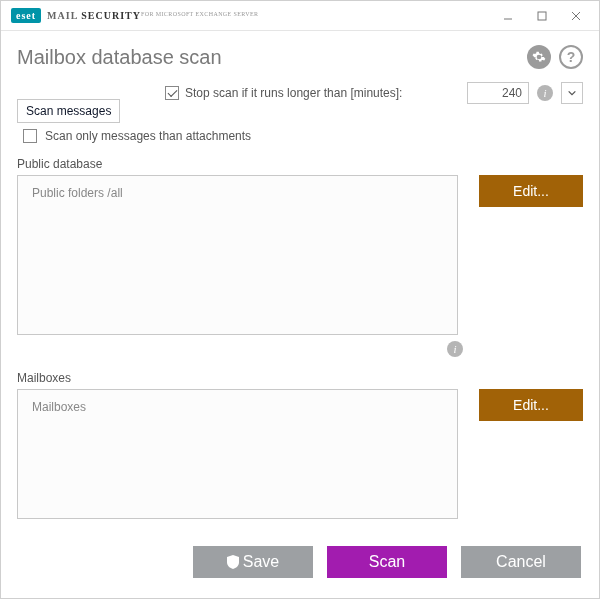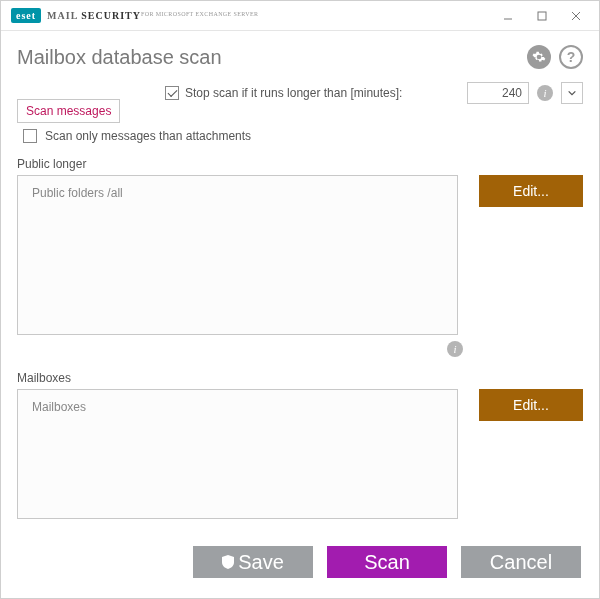--- a/index.html
+++ b/index.html
@@ -19,21 +19,21 @@
   .header { display:flex; align-items:flex-end; padding: 14px 16px 10px 16px; }
   .header h1 { font-size:20px; font-weight:400; color:#7a7a7a; }
   .header-icons { margin-left:auto; display:flex; gap:8px; align-items:center; }
   .round-btn { width:24px; height:24px; border-radius:50%; background:#9b9b9b; display:flex; align-items:center; justify-content:center; cursor:pointer; }
   .round-btn svg { width:14px; height:14px; fill:#fff; }
   .round-outline { width:24px; height:24px; border-radius:50%; border:2px solid #9b9b9b; display:flex; align-items:center; justify-content:center; cursor:pointer; color:#9b9b9b; font-weight:bold; font-size:14px; }
 
   .content { flex:1; padding: 0 16px 0 16px; position:relative; }
 
   .row-top { position:relative; height:44px; }
-  .scan-tab { position:absolute; left:0; top:20px; background:#fff; border:1px solid #c8c8c8; padding:4px 8px; font-size:12px; color:#be185d; z-index:2; }
+  .scan-tab { position:absolute; left:0; top:20px; background:#fff; border:1px solid #c8c8c8; padding:4px 8px; font-size:12px; color:#0f172a; z-index:2; }
   .top-line { position:absolute; left:100px; top:2px; right:0; display:flex; align-items:center; height:24px;margin-left:48px; }
   .chkbox { width:14px; height:14px; border:1px solid #888; display:inline-flex; align-items:center; justify-content:center; margin-right:6px; background:#fff; cursor:pointer; flex-shrink:0; }
   .chkbox.checked::after { content:""; width:8px; height:4px; border-left:1.5px solid #555; border-bottom:1.5px solid #555; transform:rotate(-45deg) translate(1px,-1px); }
   .top-line .lbl { color:#555; }
   .num-input { margin-left:auto; width:62px; height:22px; border:1px solid #c8c8c8; text-align:right; padding:2px 6px; font-size:12px; color:#555; }
   .info-icon { width:16px; height:16px; border-radius:50%; background:#b5b5b5; color:#fff; display:inline-flex; align-items:center; justify-content:center; font-style:italic; font-family:Georgia,serif; font-size:11px; margin-left:8px; cursor:default; flex-shrink:0; }
   .dropdown-arrow { width:22px; height:22px; border:1px solid #c8c8c8; margin-left:8px; display:flex; align-items:center; justify-content:center; cursor:pointer; }
   .dropdown-arrow svg { width:10px; height:10px; stroke:#555; stroke-width:1.5; fill:none; }
 
   .row-attach { display:flex; align-items:center; margin-top:6px; padding-left:6px; }
@@ -41,21 +41,21 @@
 
   .section-label { margin-top:14px; font-size:12px; color:#555; }
   .section-row { display:flex; gap:21px; margin-top:4px; align-items:flex-start; }
   .listbox { flex:1; height:160px; border:1px solid #c8c8c8; background:#fcfcfc; padding:10px 14px; font-size:12px; color:#888; overflow:auto; }
   .listbox.short { height:130px; }
   .edit-btn { width:104px; height:32px; background:#a16207; color:#fff; border:none; font-size:14px; cursor:pointer; }
   .info-standalone { width:16px; height:16px; border-radius:50%; background:#b5b5b5; color:#fff; display:inline-flex; align-items:center; justify-content:center; font-style:italic; font-family:Georgia,serif; font-size:11px; cursor:default; }
   .info-row { display:flex; justify-content:flex-end; padding-right:120px; margin-top:6px; }
 
   .footer { height:60px; display:flex; align-items:center; justify-content:flex-end; gap:14px; padding:0 18px 12px 18px; }
-  .btn { width:120px; height:32px; border:none; color:#fff; font-size:20px; cursor:pointer; display:flex; align-items:center; justify-content:center; gap:4px; }
+  .btn { width:120px; height:32px; border:none; color:#fff; font-size:16px; cursor:pointer; display:flex; align-items:center; justify-content:center; gap:4px; }
   .btn.gray { background:#9da0a3; }
   .btn.blue { background:#a21caf; }
   .shield { width:12px; height:14px; }
 </style>
 </head>
 <body>
 
 <div class="window">
 
   <div class="titlebar">
@@ -115,21 +115,21 @@
             </svg>
         </div>
       </div>
     </div>
 
     <div class="row-attach">
       <span class="chkbox"></span>
       <span>Scan only messages than attachments</span>
     </div>
 
-    <div class="section-label">Public longer</div>
+    <div class="section-label">Public database</div>
     <div class="section-row">
       <div class="listbox">
         <div>Public folders /all</div>
       </div>
       <button class="edit-btn">Edit...</button>
     </div>
     <div class="info-row">
       <span class="info-standalone">i</span>
     </div>
 

